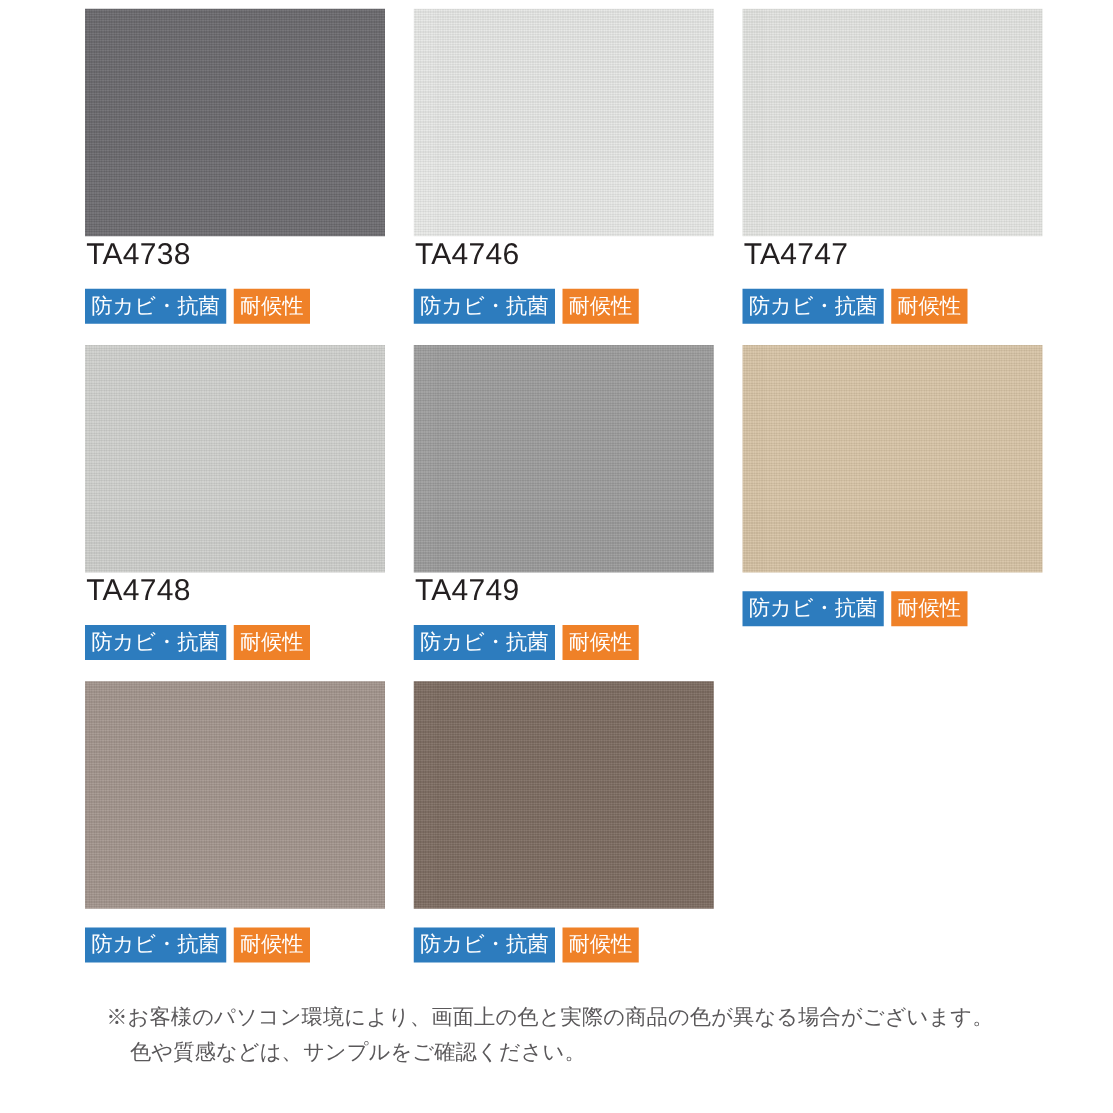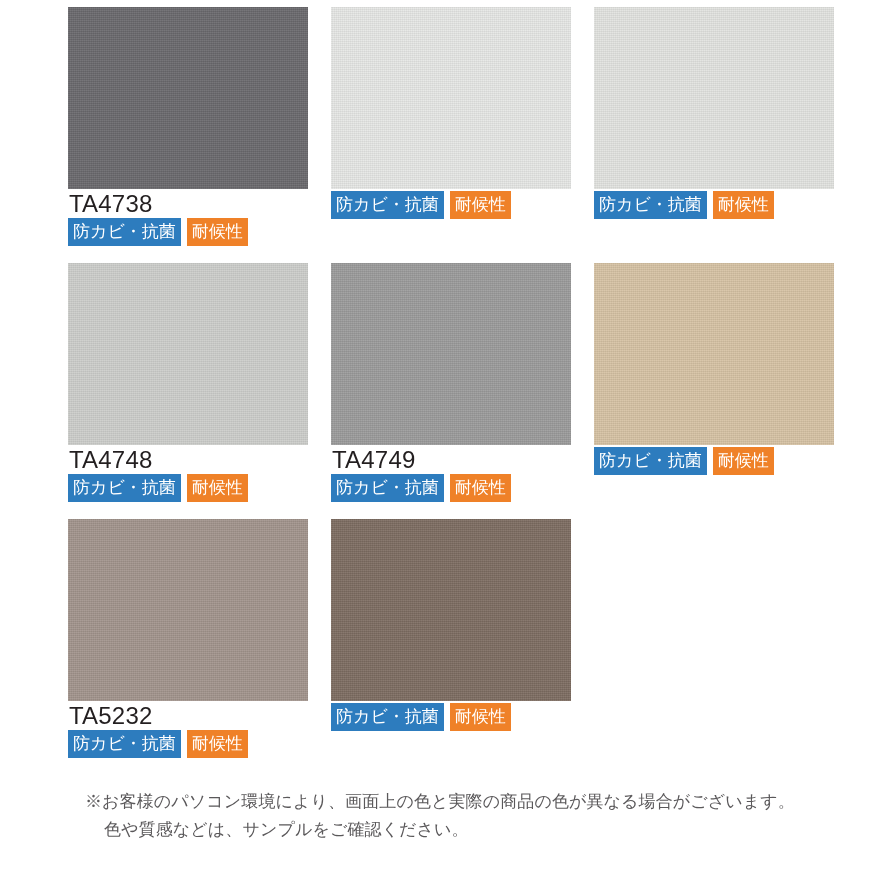--- a/index.html
+++ b/index.html
@@ -57,21 +57,21 @@
     font-size: 24px;
     line-height: 1;
     letter-spacing: 0.2px;
     color: #231f20;
     margin: 3px 0 0 1px;
     font-weight: 400;
     white-space: nowrap;
   }
 
   .badge-row {
-    margin-top: 2px;
+    margin-top: 15px;
     display: flex;
     gap: 6px;
     align-items: flex-start;
   }
 
   .badge {
     display: inline-block;
     color: #ffffff;
     font-size: 17px;
     line-height: 1;
@@ -106,27 +106,29 @@
       <div class="swatch-cell">
         <div class="swatch-chip" style="background-color: rgb(106, 105, 109);"></div>
         <div class="swatch-code">TA4738</div>
         <div class="badge-row">
           <span class="badge" style="background-color: rgb(45, 124, 190); color: rgb(255, 255, 255);">防カビ・抗菌</span>
           <span class="badge" style="background-color: rgb(239, 129, 40); color: rgb(255, 255, 255);">耐候性</span>
         </div>
       </div>
       <div class="swatch-cell">
         <div class="swatch-chip" style="background-color: rgb(230, 231, 229);"></div>
+        <div class="swatch-code">TA4746</div>
         <div class="badge-row">
           <span class="badge" style="background-color: rgb(45, 124, 190); color: rgb(255, 255, 255);">防カビ・抗菌</span>
           <span class="badge" style="background-color: rgb(239, 129, 40); color: rgb(255, 255, 255);">耐候性</span>
         </div>
       </div>
       <div class="swatch-cell">
         <div class="swatch-chip" style="background-color: rgb(226, 227, 224);"></div>
+        <div class="swatch-code">TA4747</div>
         <div class="badge-row">
           <span class="badge" style="background-color: rgb(45, 124, 190); color: rgb(255, 255, 255);">防カビ・抗菌</span>
           <span class="badge" style="background-color: rgb(239, 129, 40); color: rgb(255, 255, 255);">耐候性</span>
         </div>
       </div>
       <div class="swatch-cell">
         <div class="swatch-chip" style="background-color: rgb(205, 206, 203);"></div>
         <div class="swatch-code">TA4748</div>
         <div class="badge-row">
           <span class="badge" style="background-color: rgb(45, 124, 190); color: rgb(255, 255, 255);">防カビ・抗菌</span>
@@ -143,21 +145,20 @@
       </div>
       <div class="swatch-cell">
         <div class="swatch-chip" style="background-color: rgb(214, 194, 164);"></div>
         <div class="badge-row">
           <span class="badge" style="background-color: rgb(45, 124, 190); color: rgb(255, 255, 255);">防カビ・抗菌</span>
           <span class="badge" style="background-color: rgb(239, 129, 40); color: rgb(255, 255, 255);">耐候性</span>
         </div>
       </div>
       <div class="swatch-cell">
         <div class="swatch-chip" style="background-color: rgb(162, 148, 140);"></div>
-        <div class="swatch-code">TA5232</div>
         <div class="badge-row">
           <span class="badge" style="background-color: rgb(45, 124, 190); color: rgb(255, 255, 255);">防カビ・抗菌</span>
           <span class="badge" style="background-color: rgb(239, 129, 40); color: rgb(255, 255, 255);">耐候性</span>
         </div>
       </div>
       <div class="swatch-cell">
         <div class="swatch-chip" style="background-color: rgb(125, 108, 97);"></div>
         <div class="badge-row">
           <span class="badge" style="background-color: rgb(45, 124, 190); color: rgb(255, 255, 255);">防カビ・抗菌</span>
           <span class="badge" style="background-color: rgb(239, 129, 40); color: rgb(255, 255, 255);">耐候性</span>

